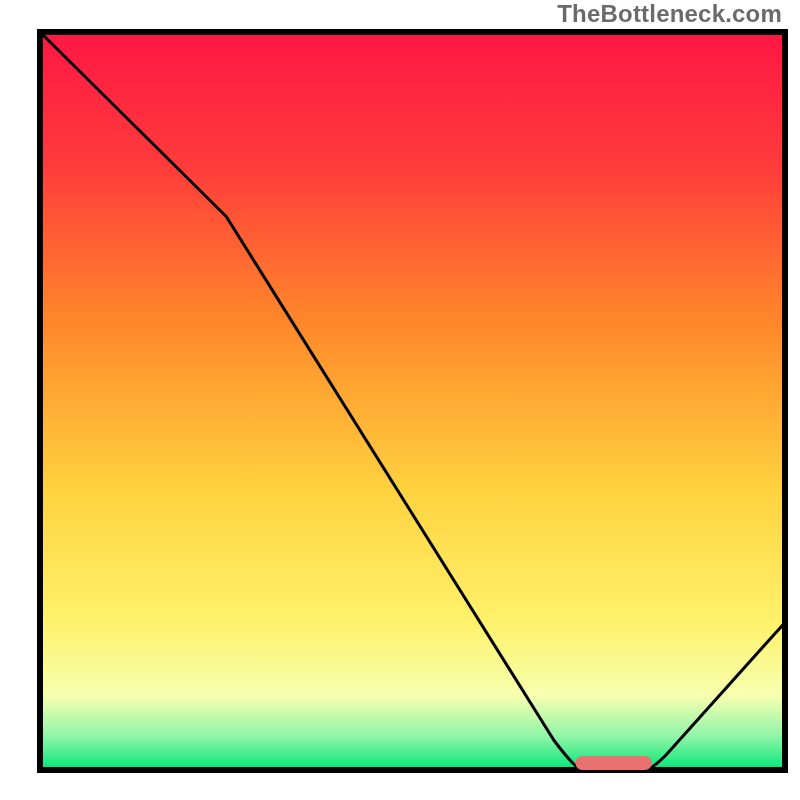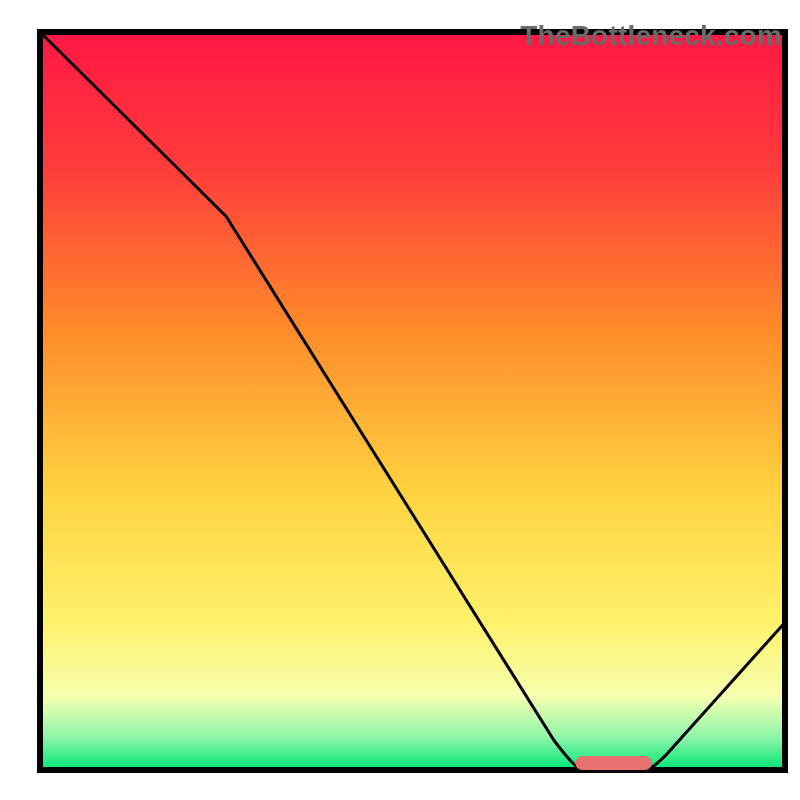--- a/index.html
+++ b/index.html
@@ -11,23 +11,23 @@
     font-family: Arial, Helvetica, sans-serif;
     overflow: hidden;
   }
   .stage {
     position: relative;
     width: 800px;
     height: 800px;
   }
   .watermark {
     position: absolute;
-    top: 20px;
+    top: 0;
     right: 18px;
-    font-size: 28px;
+    font-size: 24px;
     font-weight: 600;
     color: #6a6a6a;
     letter-spacing: 0.2px;
   }
   svg {
     position: absolute;
     top: 0;
     left: 0;
   }
 </style>

